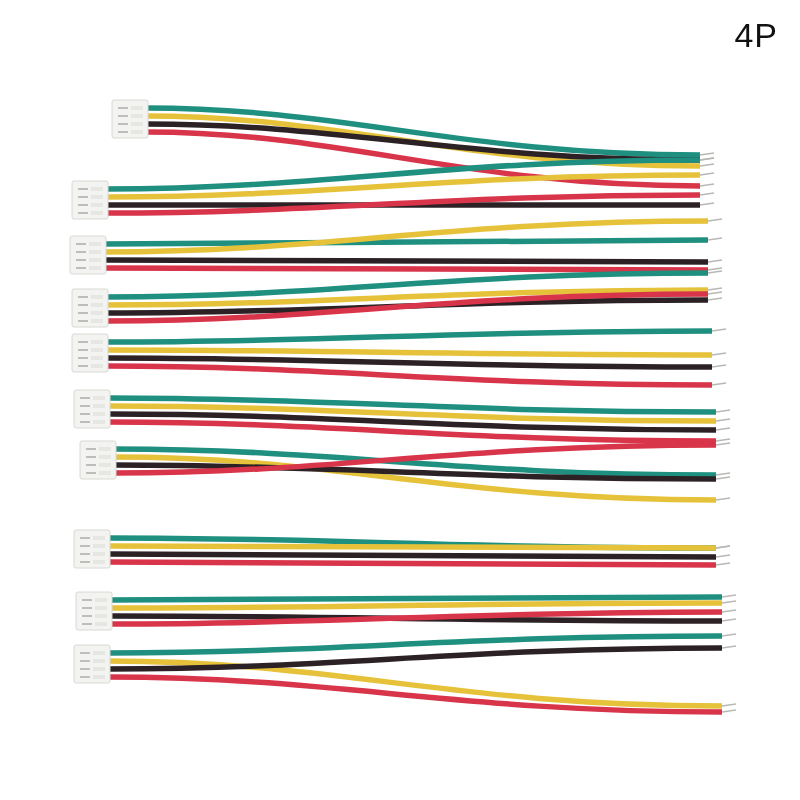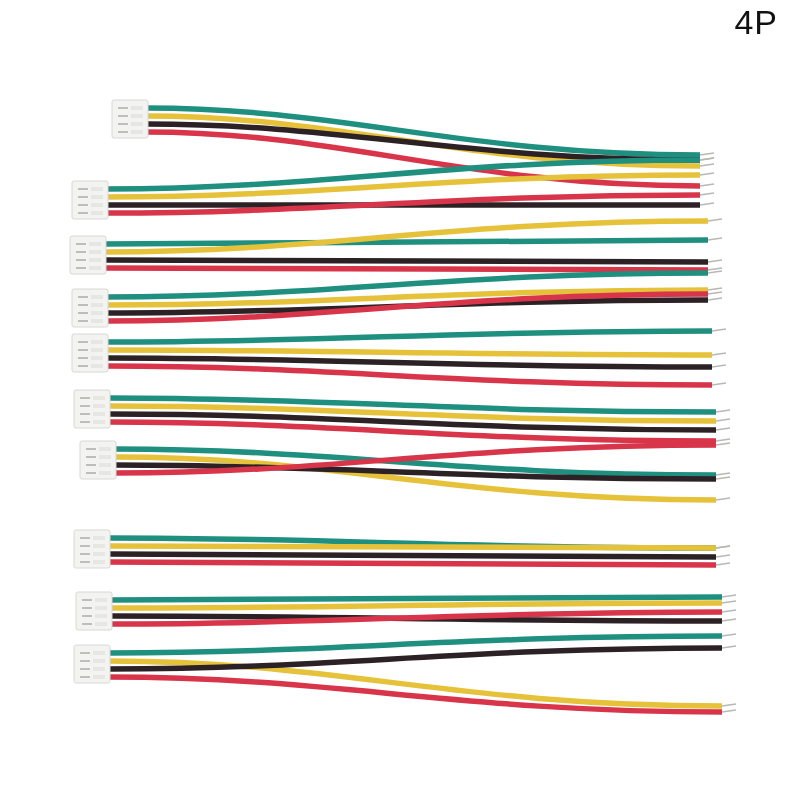--- a/index.html
+++ b/index.html
@@ -1,21 +1,21 @@
 <!DOCTYPE html>
 <html><head>
 <meta charset="utf-8">
 <style>
   html, body { margin: 0; padding: 0; background: #ffffff; }
   .stage {
     position: relative; width: 800px; height: 800px; overflow: hidden;
     background: #ffffff;
   }
   .label {
-    position: absolute; top: 3px; right: 22px;
+    position: absolute; top: 16px; right: 22px;
     font-family: "Liberation Sans", sans-serif; font-size: 34px;
     color: #111111; letter-spacing: 1px; text-align: right;
   }
   svg.wires { position: absolute; left: 0; top: 0; }
   .connector rect.body { fill: #f3f3f1; stroke: #d8d8d4; stroke-width: 1; }
   .connector line.pin { stroke: #9a9a96; stroke-width: 1.2; }
   .connector rect.slot { fill: #e6e6e2; }
 </style>
 </head>
 <body>

